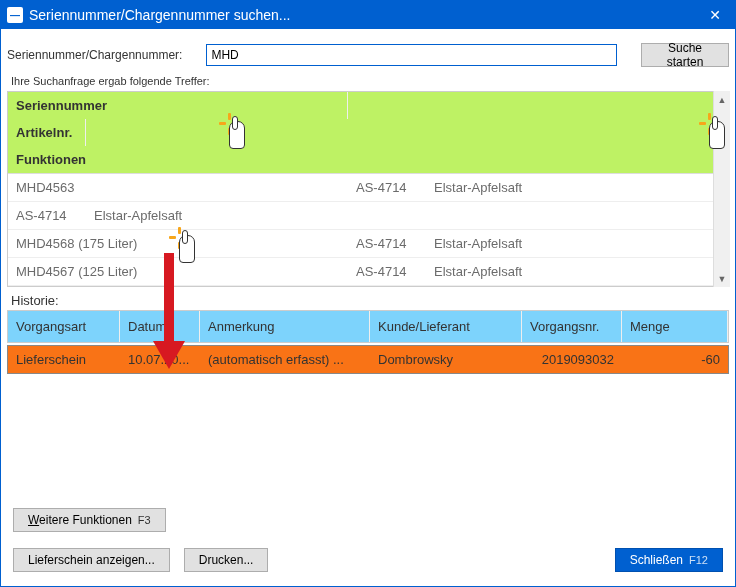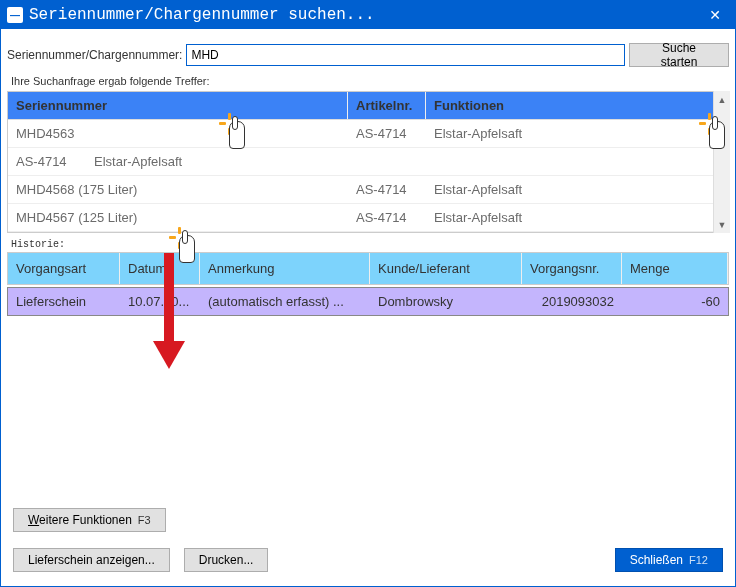--- a/index.html
+++ b/index.html
@@ -1,44 +1,44 @@
 <!DOCTYPE html>
 <html><head>
 <meta charset="utf-8">
 <style>
   * { box-sizing: border-box; }
   body { margin:0; font-family:"Segoe UI", Tahoma, sans-serif; font-size:13px; background:#fff; color:#333; }
   .window { width:736px; height:587px; border:1px solid #0060d0; display:flex; flex-direction:column; }
   .titlebar { background:#0060d0; color:#fff; height:28px; display:flex; align-items:center; padding:0 0 0 6px; }
   .titlebar .icon { width:16px; height:16px; background:#fff; border-radius:2px; margin-right:6px; display:flex; align-items:center; justify-content:center; color:#0060d0; font-size:10px; font-weight:bold; }
-  .titlebar .title { flex:1; font-size:16px;font-family:Liberation Mono, monospace; }
+  .titlebar .title { flex:1; font-size:14px; }
   .titlebar .close { width:40px; height:28px; display:flex; align-items:center; justify-content:center; color:#fff; font-size:14px; }
   .content { flex:1; display:flex; flex-direction:column; padding:6px 6px; position:relative; overflow:hidden; }
   .banner { background:#0060d0; color:#fff; border-radius:4px; padding:10px 12px; font-size:13px; font-weight:600; line-height:1.3; }
-  .searchrow { display:flex; align-items:center; margin-top:8px; gap:4px; }
+  .searchrow { display:flex; align-items:center; margin-top:8px; gap:24px; }
   .searchrow label { font-size:12px; }
   .searchrow input { flex:1; height:22px; border:1px solid #0060d0; padding:2px 4px; font-size:12px; outline:none; }
   .btn { background:#e1e1e1; border:1px solid #adadad; height:24px; padding:0 14px; font-size:12px; display:inline-flex; align-items:center; gap:6px; cursor:default; }
   .btn.primary { background:#0060d0; color:#fff; border-color:#0050b0; }
   .resultmsg { font-size:11px; margin:8px 0 4px 4px; }
   .grid { border:1px solid #ccc; }
-  .grid-head { display:flex; background:#3b82f6; border-bottom:1px solid #ddd; }
+  .grid-head { display:flex; background:#bef264; border-bottom:1px solid #ddd;flex-direction:column; }
   .grid-head div { padding:6px 8px; font-weight:600; font-size:13px; color:#333; border-right:1px solid #eee; }
   .col-a { width:340px; } .col-b { width:78px; } .col-c { flex:1; }
   .grid-body { position:relative; }
   .grid-row { display:flex; border-bottom:1px solid #eee; color:#6b6b6b; font-size:13px; padding:4px 0; }
   .grid-row div { padding:2px 8px; }
   .grid-row.sel { background:#ef8c1b; color:#fff; }
   .scrollbar { position:absolute; right:-1px; top:0; bottom:0; width:17px; background:#f0f0f0; border-left:1px solid #ddd; display:flex; flex-direction:column; justify-content:space-between; }
   .scrollbar .arr { height:17px; display:flex; align-items:center; justify-content:center; color:#666; font-size:9px; }
-  .historie-lbl { font-size:10px; margin:6px 0 2px 4px;font-family:Liberation Mono, monospace; }
+  .historie-lbl { font-size:13px; margin:6px 0 2px 4px; }
   .hist-head { display:flex; background:#7dd3fc; border:1px solid #ccc; }
   .hist-head div { padding:8px 8px; font-weight:400; font-size:13px; text-align:left; border-right:1px solid #eee; }
   .hc1{width:112px;text-align:left;} .hc2{width:80px;} .hc3{width:170px;} .hc4{width:152px;} .hc5{width:100px;text-align:center;} .hc6{flex:1;text-align:center;}
-  .hist-row { display:flex; background:#c4b5fd; border:1px solid #888; margin-top:2px; }
+  .hist-row { display:flex; background:#f97316; border:1px solid #888; margin-top:2px; }
   .hist-row div { padding:6px 8px; font-size:13px; }
   .hist-row .hc5, .hist-row .hc6 { text-align:right; }
   .spacer { flex:1; }
   .bottombtns { display:flex; align-items:center; gap:14px; padding:2px 6px; }
   .bottombtns .left { display:flex; gap:14px;align-items:flex-end; }
   .btn .shortcut { font-size:11px; opacity:.8; }
   .underline { text-decoration:underline; }
   
   .cursor { position:absolute; width:26px; height:30px; pointer-events:none; }
   .cursor::before { content:""; position:absolute; left:6px; top:0; width:14px; height:26px; border:1.5px solid #333; background:#fff; border-radius:7px 7px 4px 4px; }
@@ -63,21 +63,21 @@
     <div class="icon">—</div>
     <div class="title">Seriennummer/Chargennummer suchen...</div>
     <div class="close">✕</div>
   </div>
 
   <div class="content">
 
     <div class="searchrow">
       <label>Seriennummer/Chargennummer:</label>
       <input type="text" value="MHD" style="">
-      <button class="btn" style="width:100px;">Suche starten</button>
+      <button class="btn" style="width:88px;">Suche starten</button>
     </div>
 
     <div class="resultmsg">Ihre Suchanfrage ergab folgende Treffer:</div>
 
     <div class="gridwrap">
       <div class="grid">
         <div class="grid-head">
           <div class="col-a">Seriennummer</div>
           <div class="col-b">Artikelnr.</div>
           <div class="col-c">Funktionen</div>

